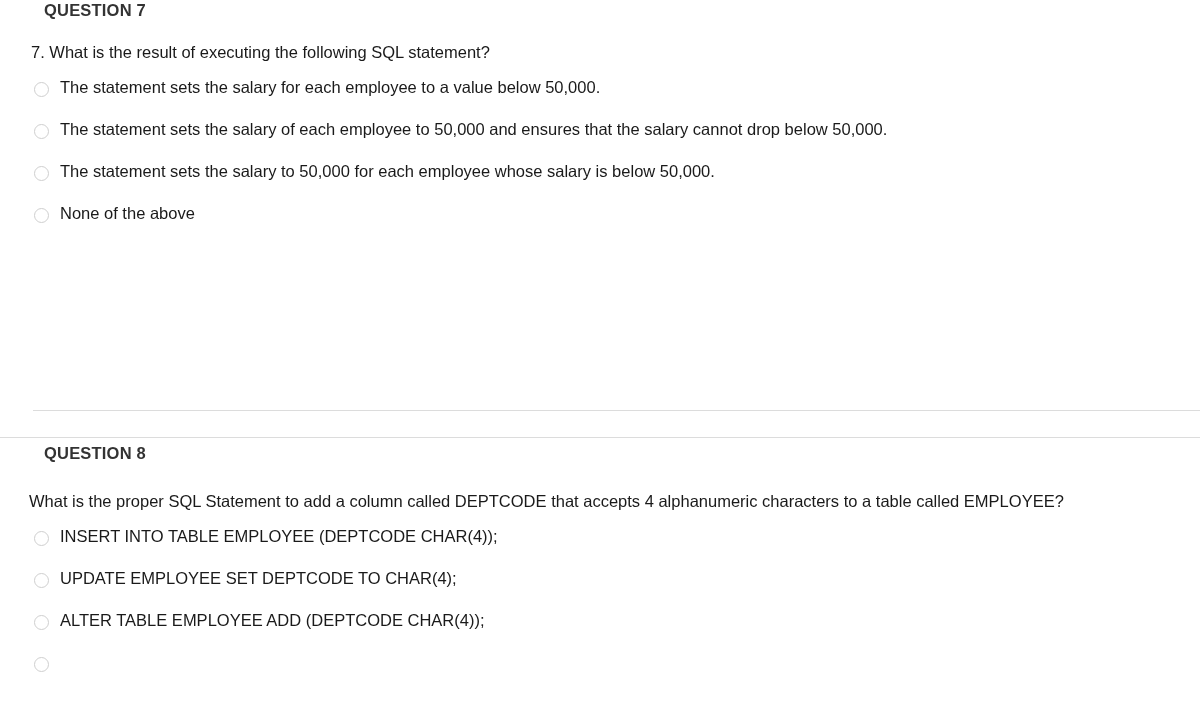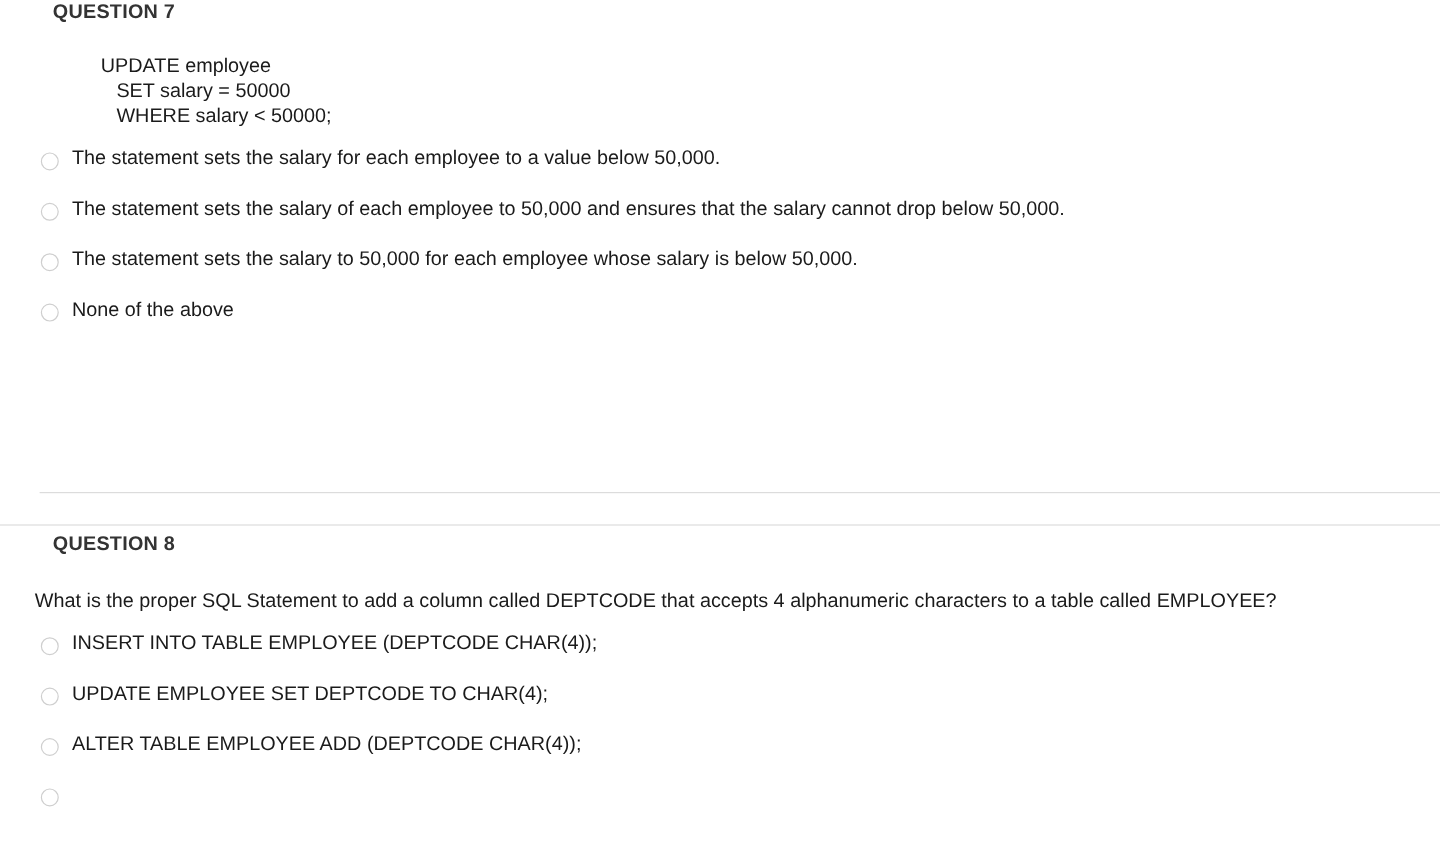--- a/index.html
+++ b/index.html
@@ -120,26 +120,22 @@
 </style>
 </head>
 <body>
 
 <div class="page">
 
   <section class="question-block" id="question-7-block">
     <div class="question-header">QUESTION 7</div>
 
     <div class="question-body">
+      <div class="question-prompt">7. What is the result of executing the following SQL statement?</div>
 
-      <div class="sql-block">
-        <div class="sql-line indent-1">UPDATE employee</div>
-        <div class="sql-line indent-2">SET salary = 50000</div>
-        <div class="sql-line indent-2">WHERE salary &lt; 50000;</div>
-      </div>
     </div>
 
     <div class="options">
       <label class="option-row">
         <span class="radio"></span>
         <span class="option-label">The statement sets the salary for each employee to a value below 50,000.</span>
       </label>
       <label class="option-row">
         <span class="radio"></span>
         <span class="option-label">The statement sets the salary of each employee to 50,000 and ensures that the salary cannot drop below 50,000.</span>

